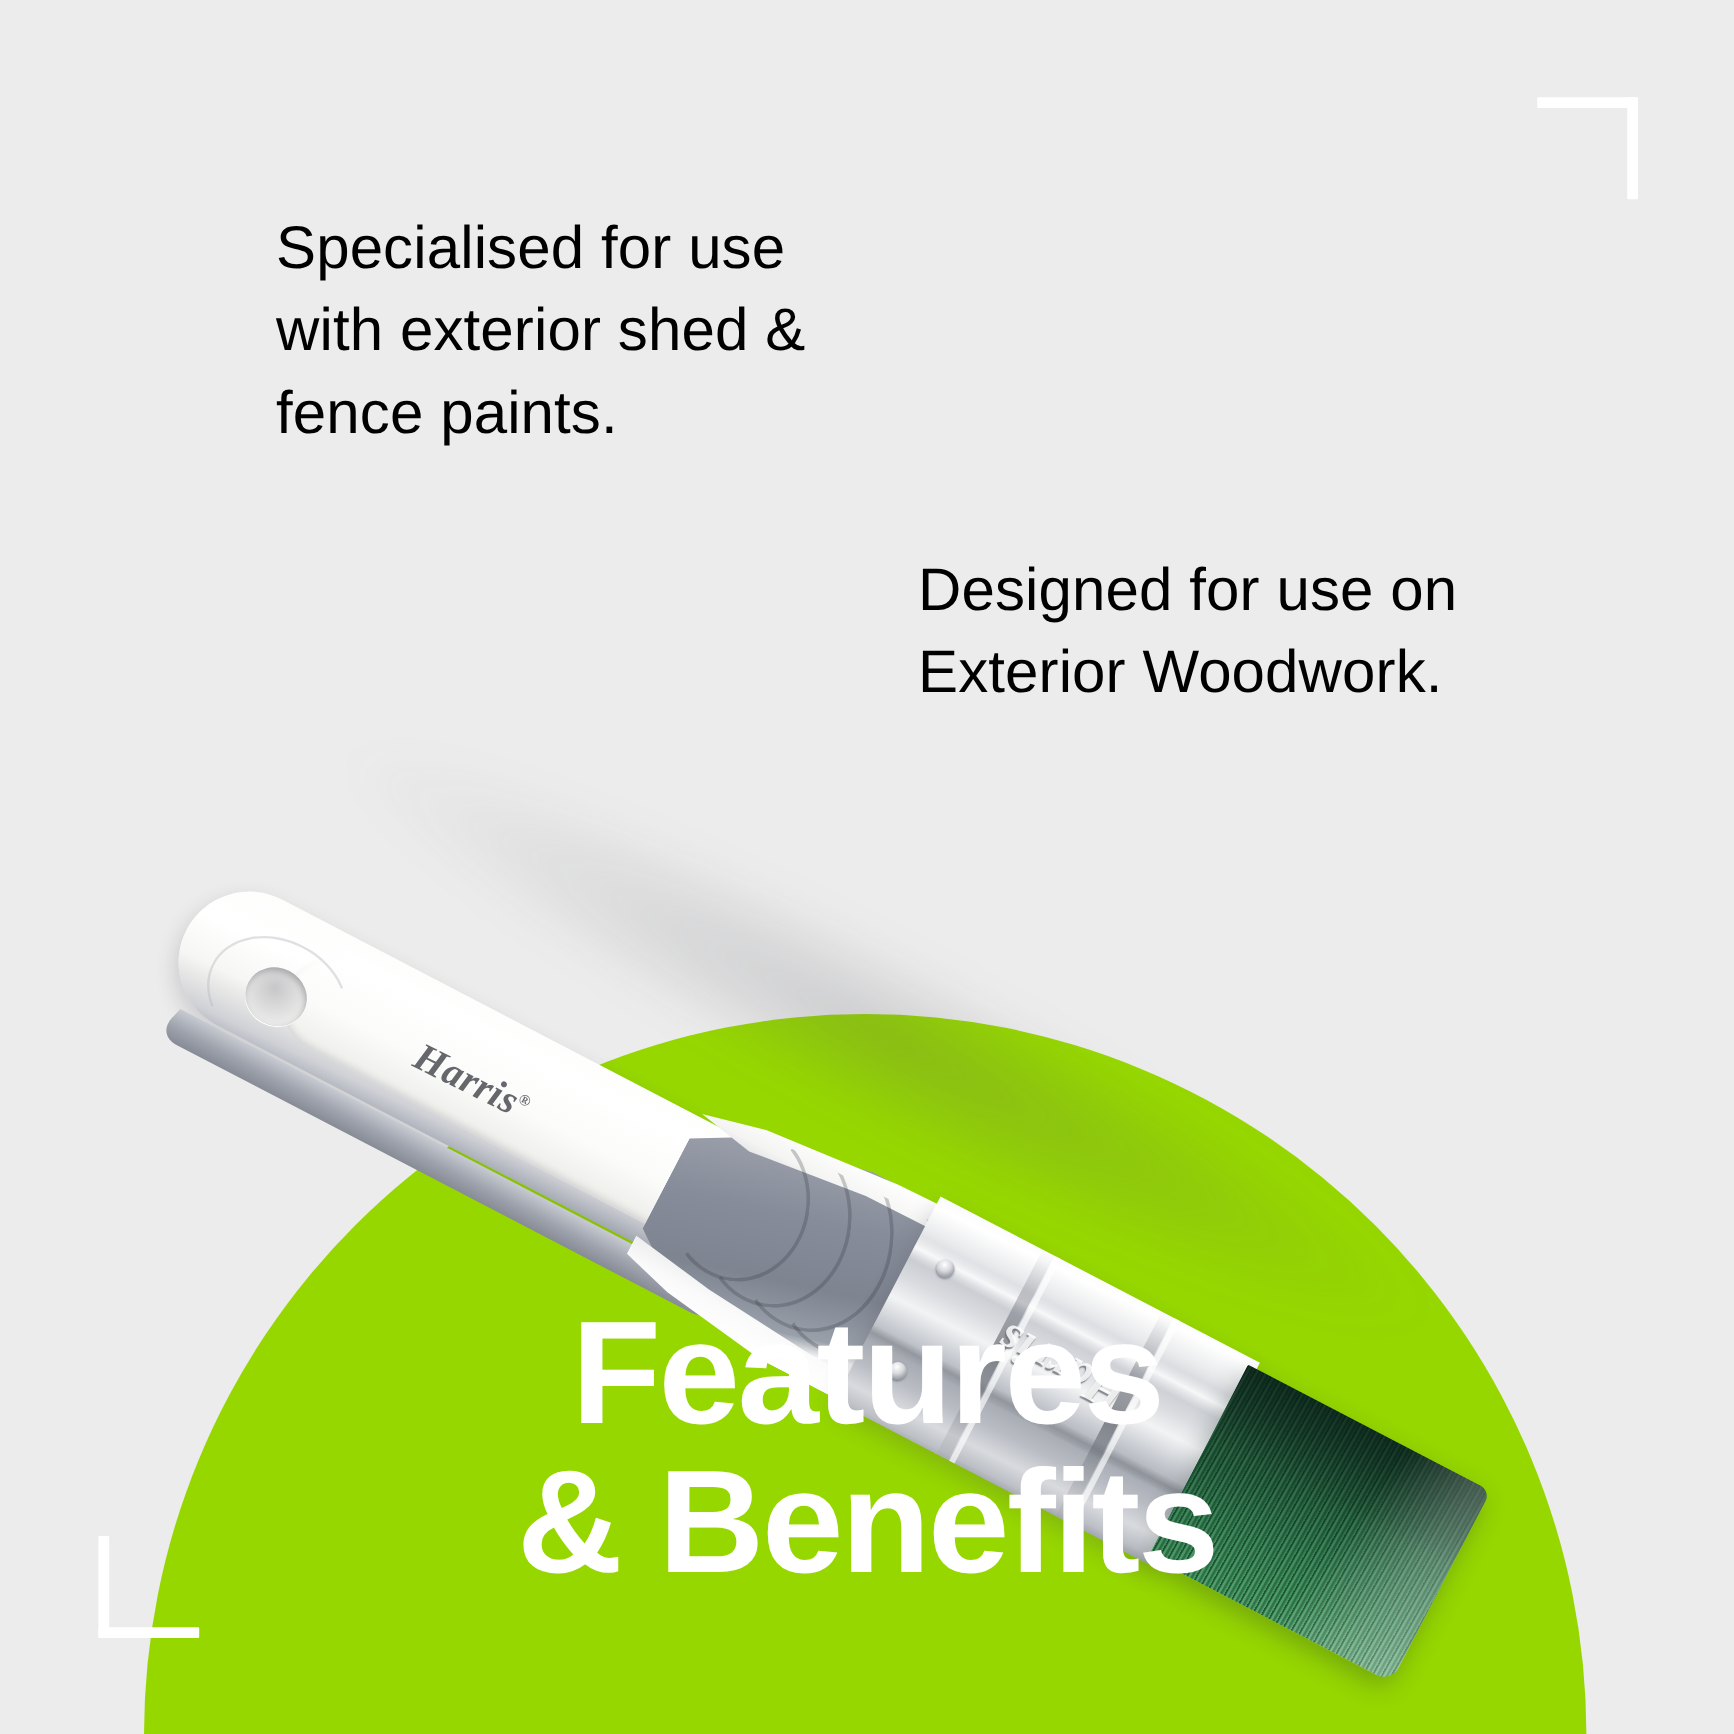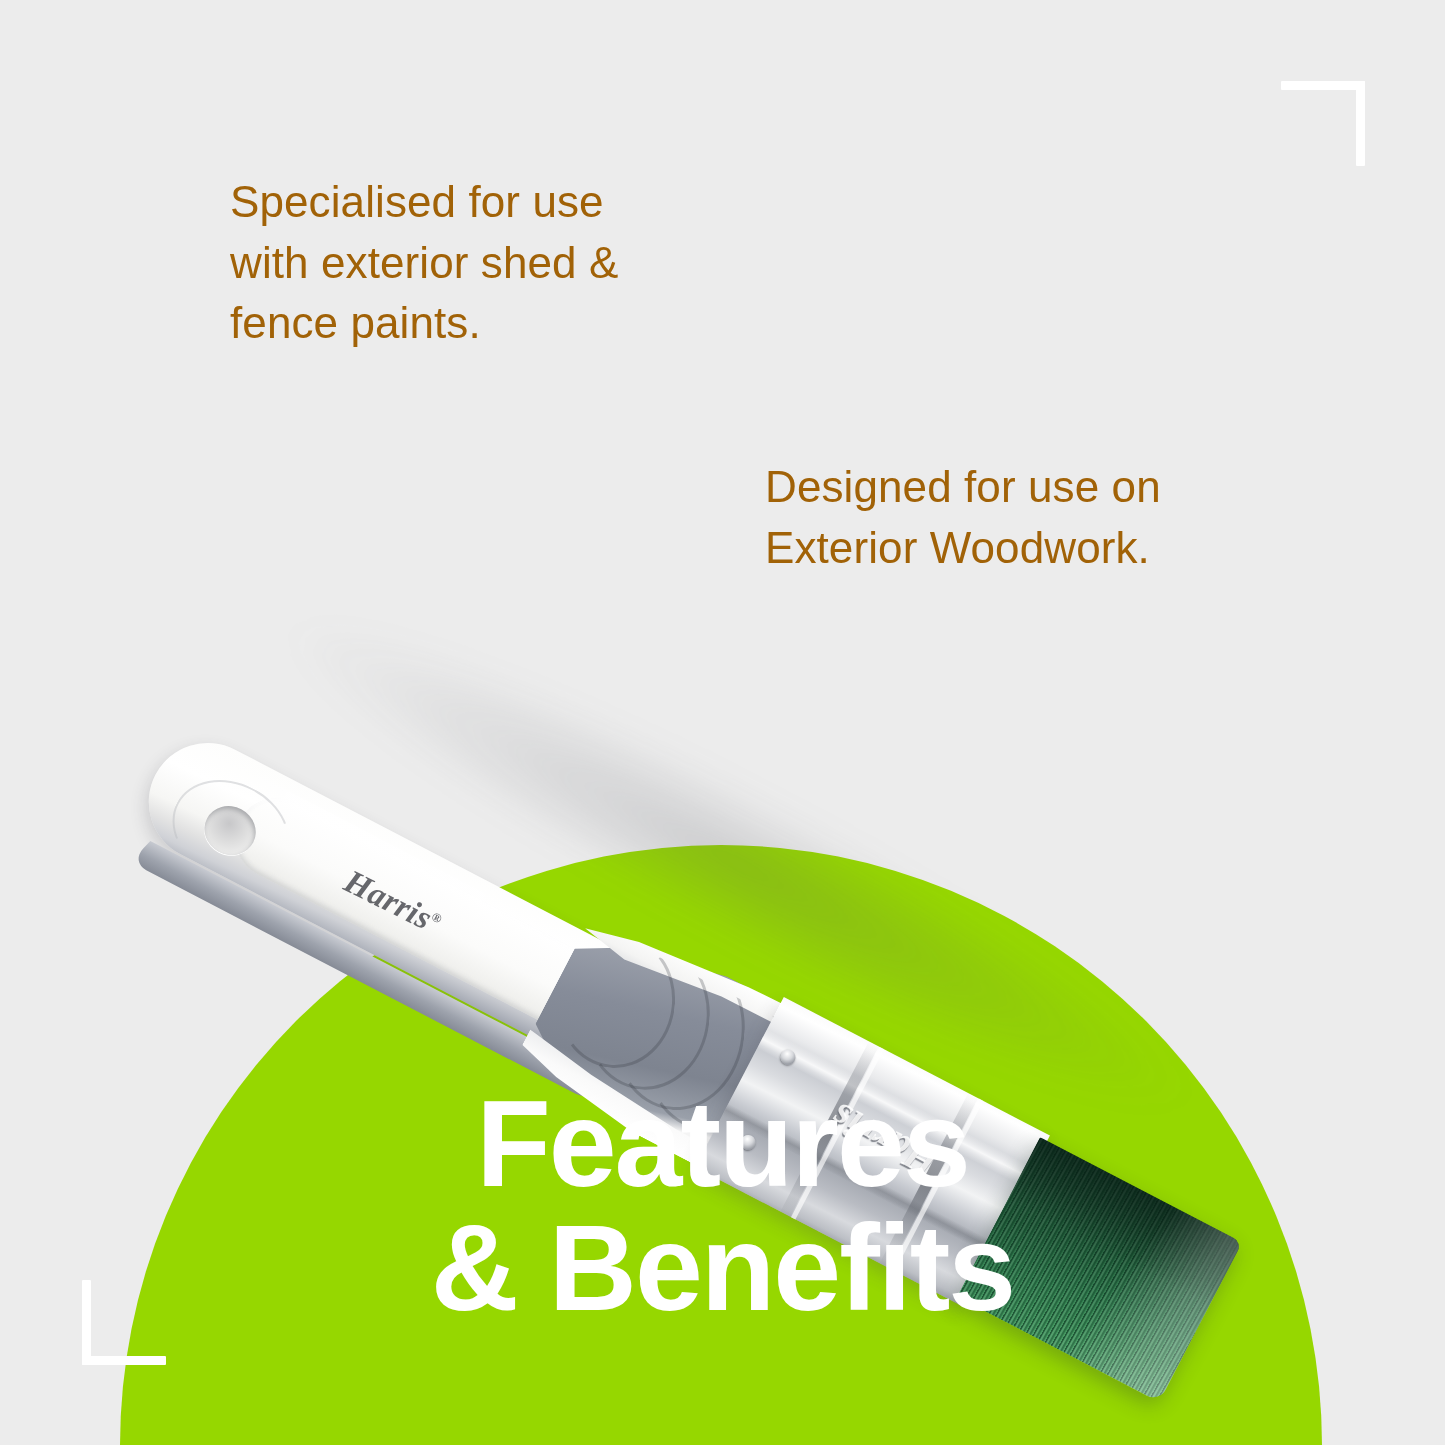--- a/index.html
+++ b/index.html
@@ -38,22 +38,22 @@
   .bracket-tr .bar-h { left: 0; top: 0; width: 84px; height: 9px; border-radius: 1px; }
   .bracket-tr .bar-v { right: 0; top: 0; width: 9px; height: 85px; border-radius: 1px; }
 
   .bracket-bl { left: 82px; top: 1280px; width: 84px; height: 85px; }
   .bracket-bl .bar-v { left: 0; top: 0; width: 9px; height: 85px; border-radius: 1px; }
   .bracket-bl .bar-h { left: 0; bottom: 0; width: 84px; height: 9px; border-radius: 1px; }
 
   
   .callout {
     position: absolute;
-    color: #a16207;
-    font-size: 44px;
+    color: #000000;
+    font-size: 50px;
     line-height: 1.38;
     font-weight: 400;
     letter-spacing: 0.1px;
     white-space: pre-line;
   }
   .callout-1 { left: 230px; top: 172px; width: 540px; }
   .callout-2 { left: 765px; top: 433px; width: 540px; margin-top: 24px; }
 
   
   .headline {

